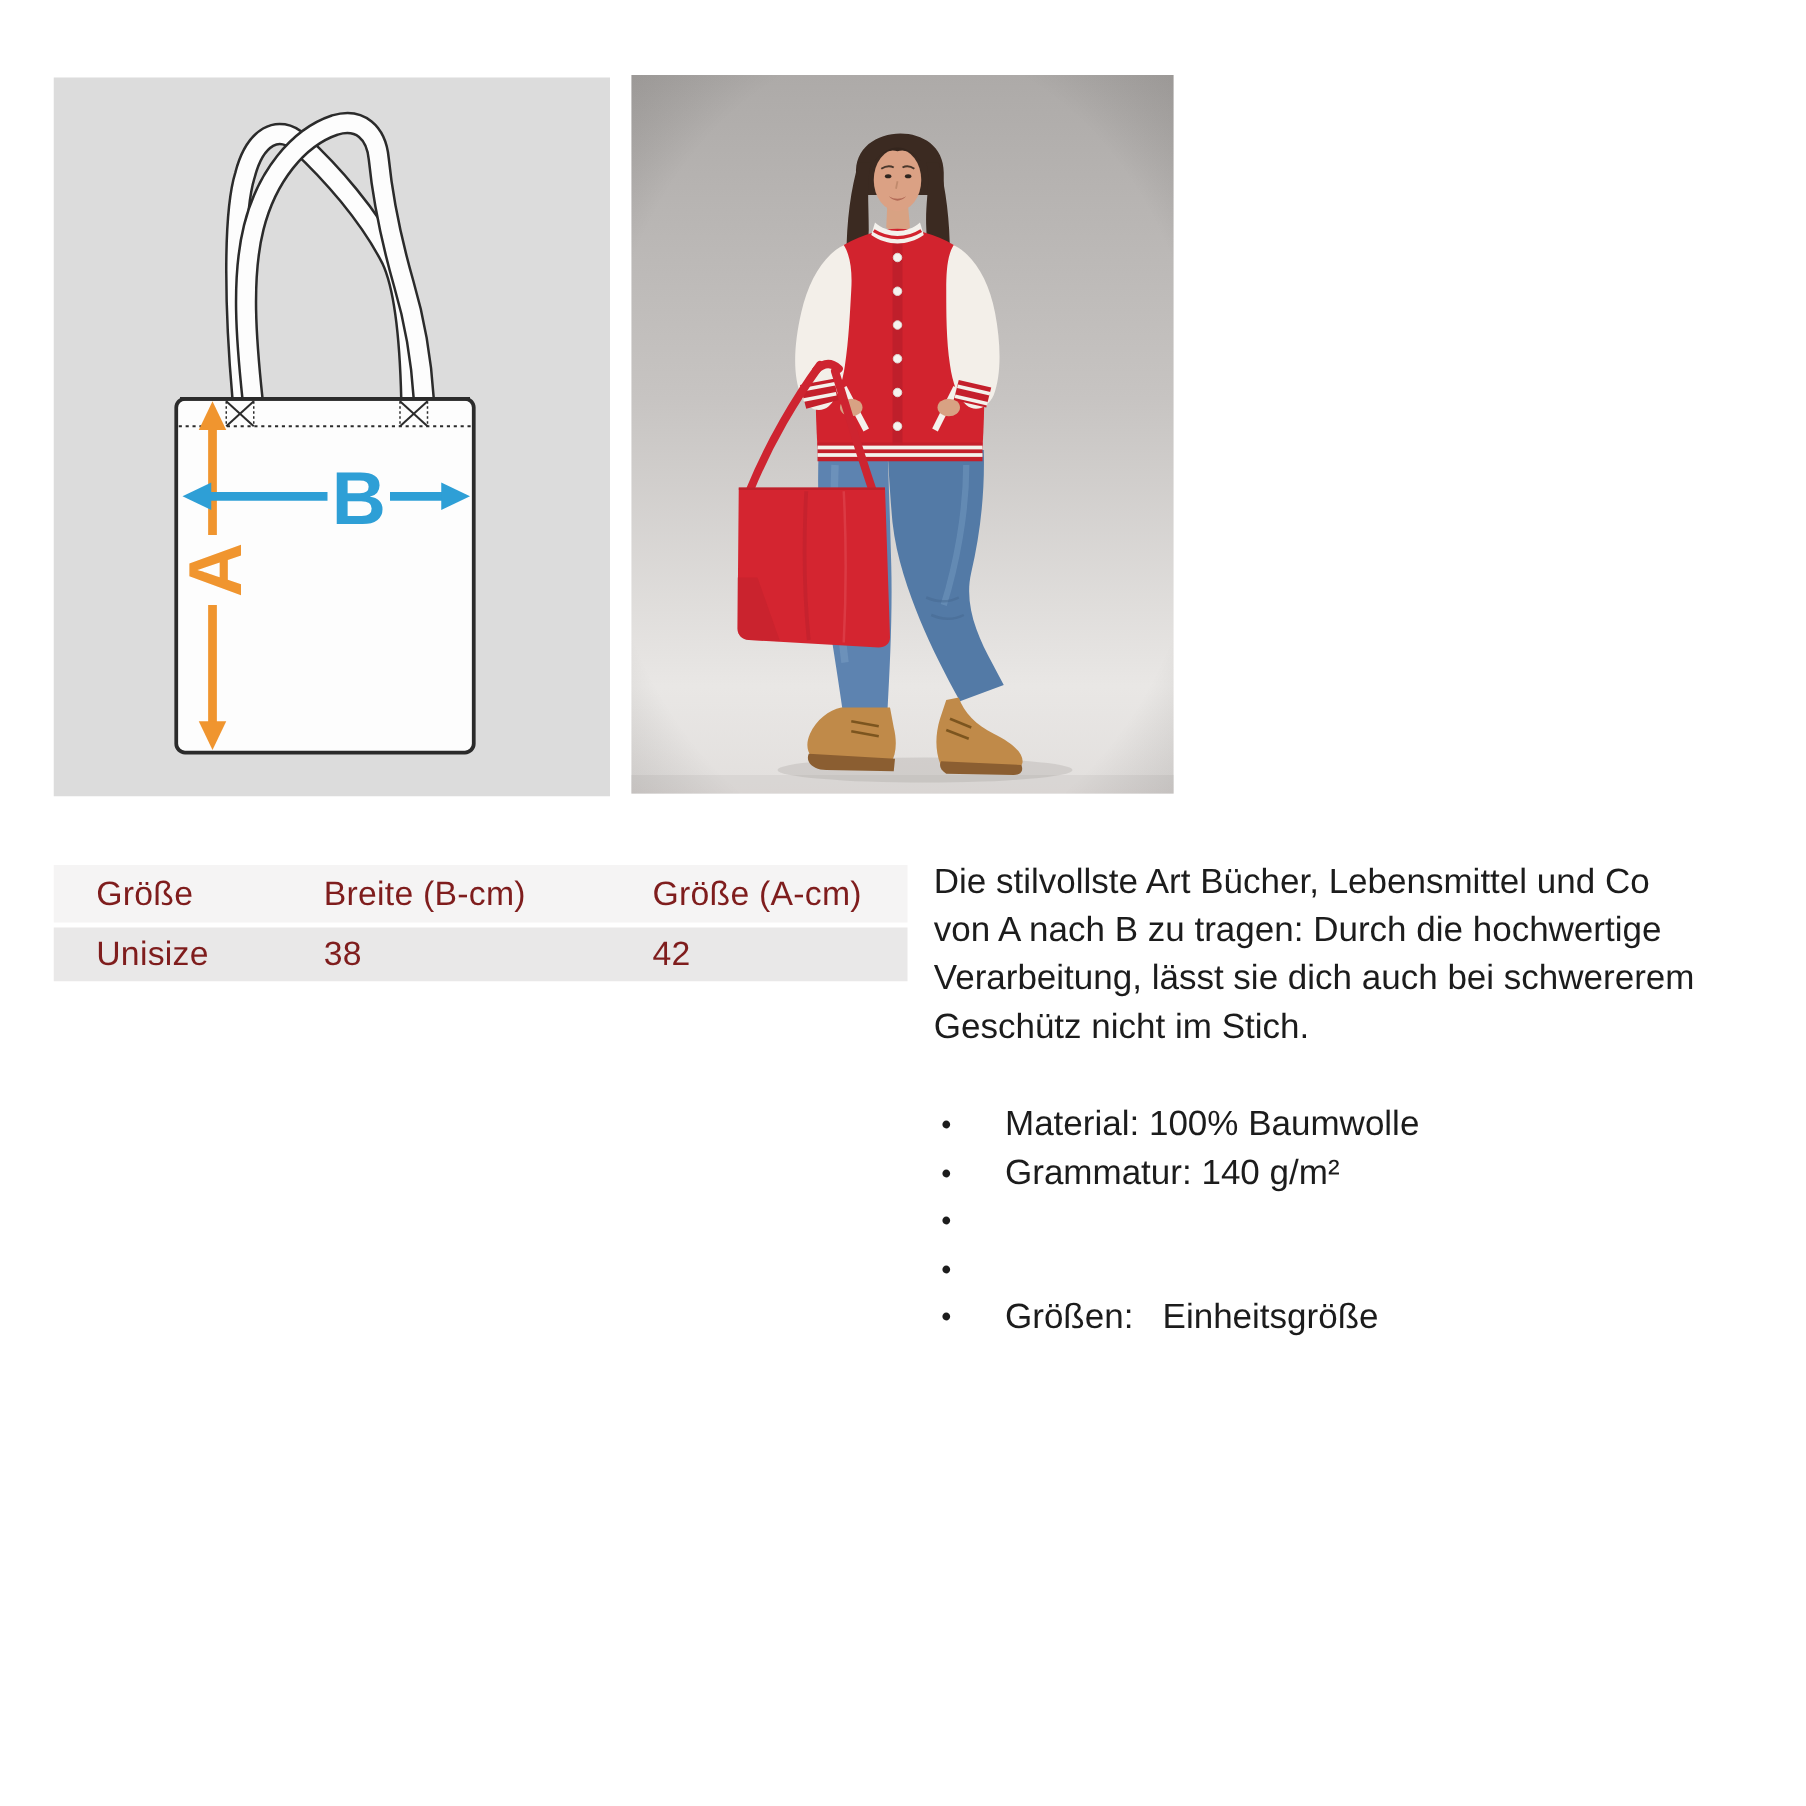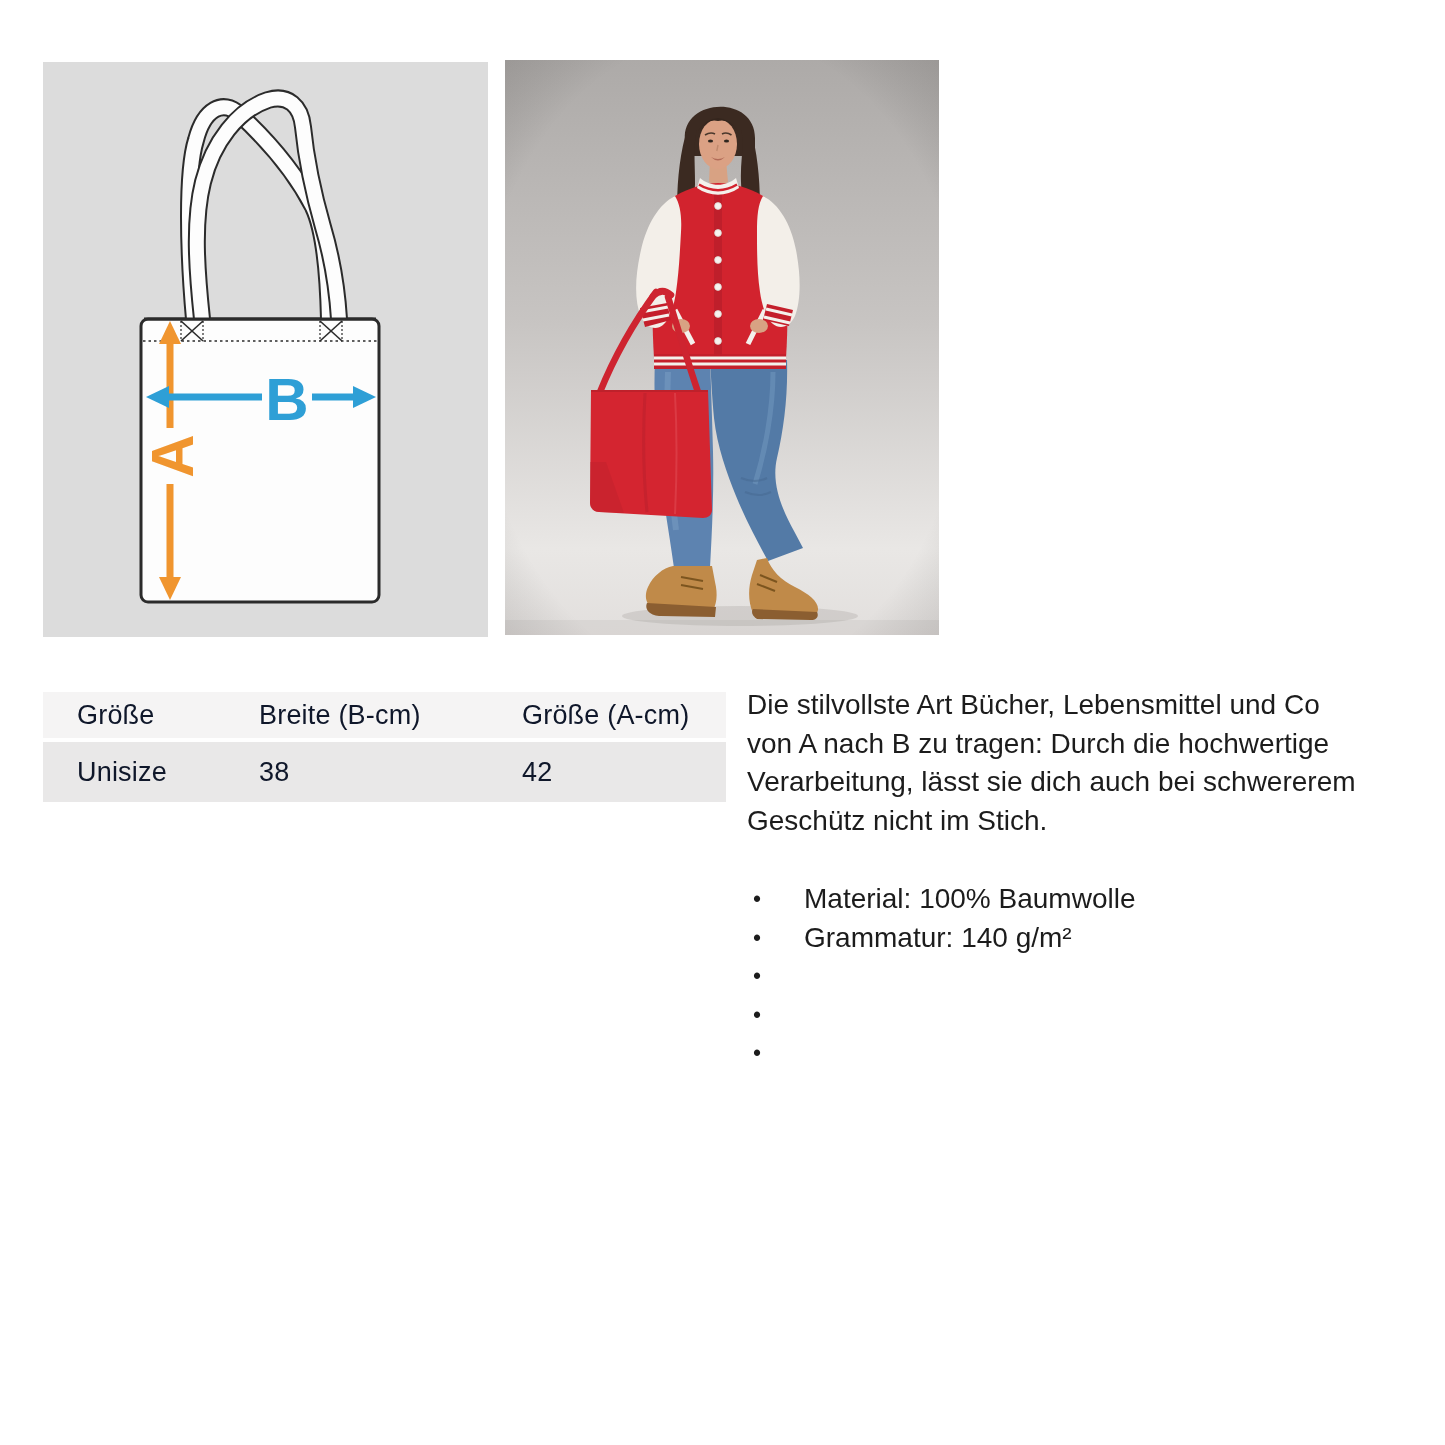--- a/index.html
+++ b/index.html
@@ -18,26 +18,26 @@
   }
   .diagram-panel svg{display:block;width:445px;height:575px;}
   
   .photo-panel{
     left:505px;top:60px;width:434px;height:575px;
   }
   .photo-panel svg{display:block;width:434px;height:575px;}
   
   .size-table{
     position:absolute;left:43px;top:692px;width:683px;
-    font-size:27px;color:#0f172a;font-weight:400;
+    font-size:27px;color:#7f1d1d;font-weight:400;
     letter-spacing:0.2px;
   }
   .t-row{display:grid;grid-template-columns:216px 263px 1fr;align-items:center;}
   .t-head{height:46px;background:#f5f4f4;}
-  .t-body{height:60px;background:#e9e8e8;margin-top:4px;}
+  .t-body{height:43px;background:#e9e8e8;margin-top:4px;}
   .t-cell{white-space:nowrap;}
   .t-cell.first{padding-left:34px;}
   
   .description{
     position:absolute;left:747px;top:686px;width:700px;
     color:#1c1c1c;font-size:28px;line-height:38.5px;
   }
   .para{margin:0;white-space:pre-line;}
   .bullets{margin-top:40px;}
   .bullet{display:flex;align-items:flex-start;}
@@ -230,15 +230,16 @@
       <span class="btext">Grammatur: 140 g/m²</span>
     </div>
     <div class="bullet">
       <span class="dot">•</span>
     </div>
     <div class="bullet">
       <span class="dot">•</span>
     </div>
     <div class="bullet">
       <span class="dot">•</span>
+      <span class="btext">Größen:   Einheitsgröße</span>
     </div>
   </div>
 </div>
 
 </body></html>

